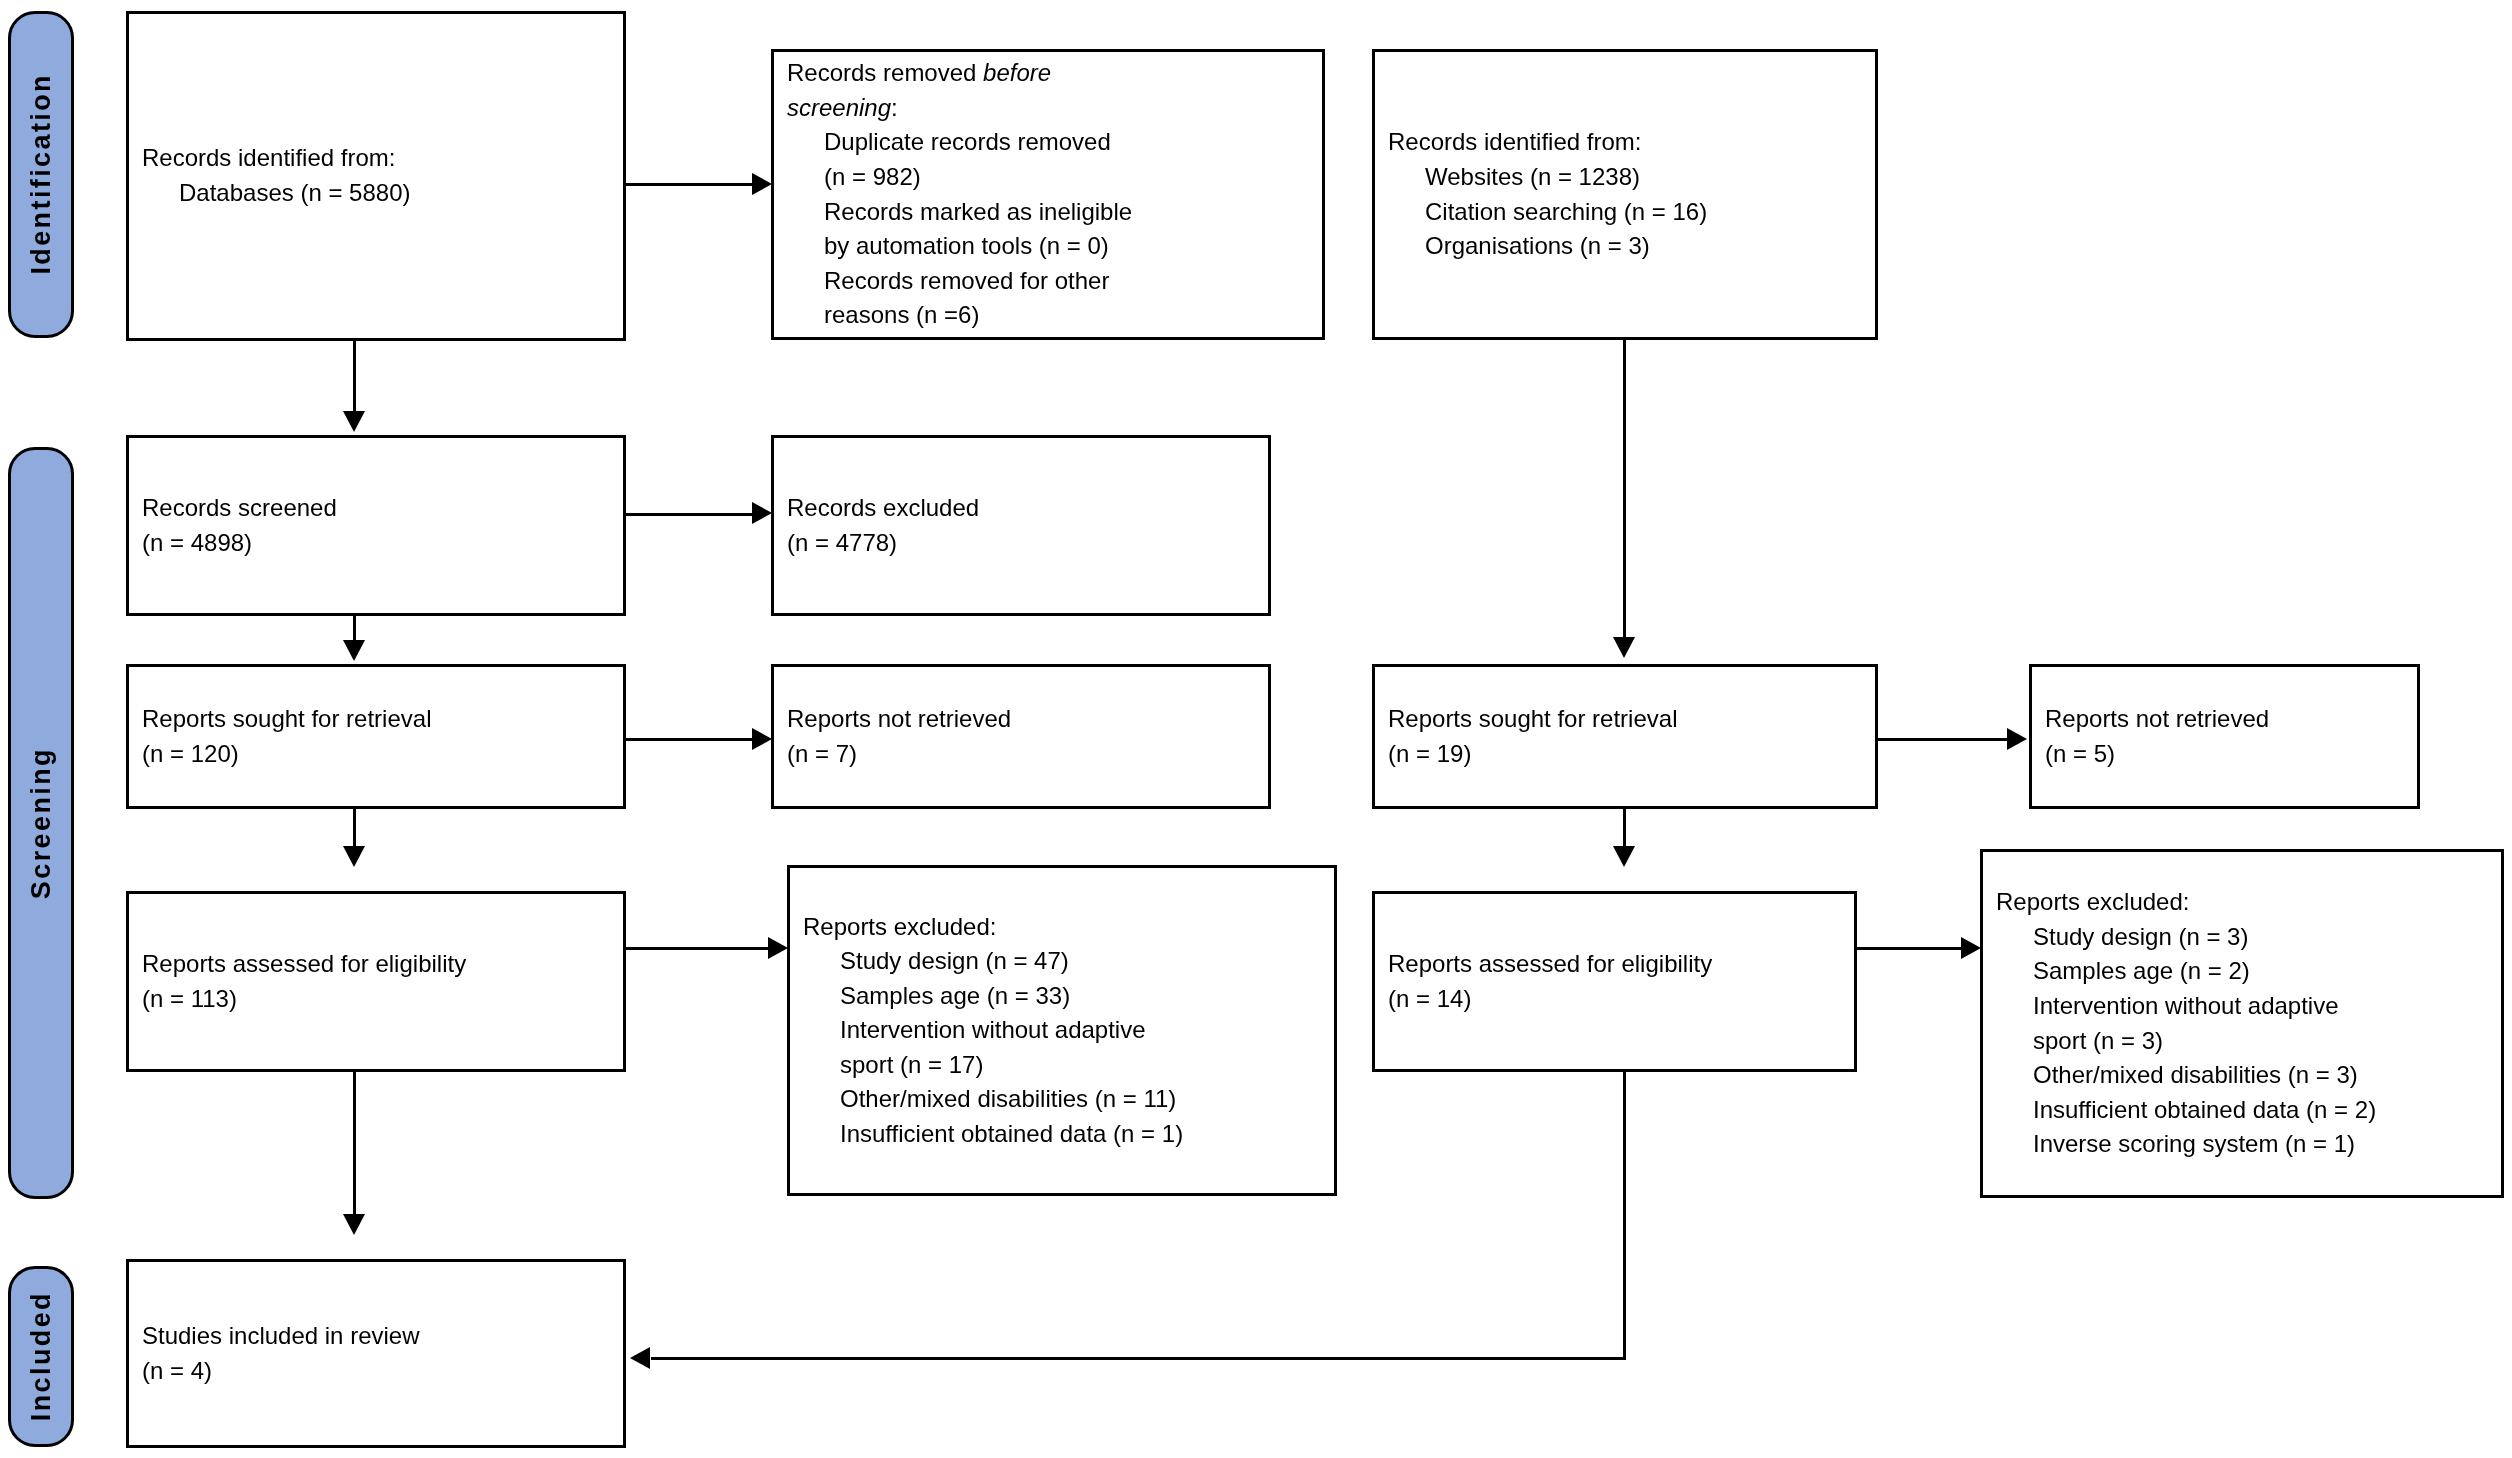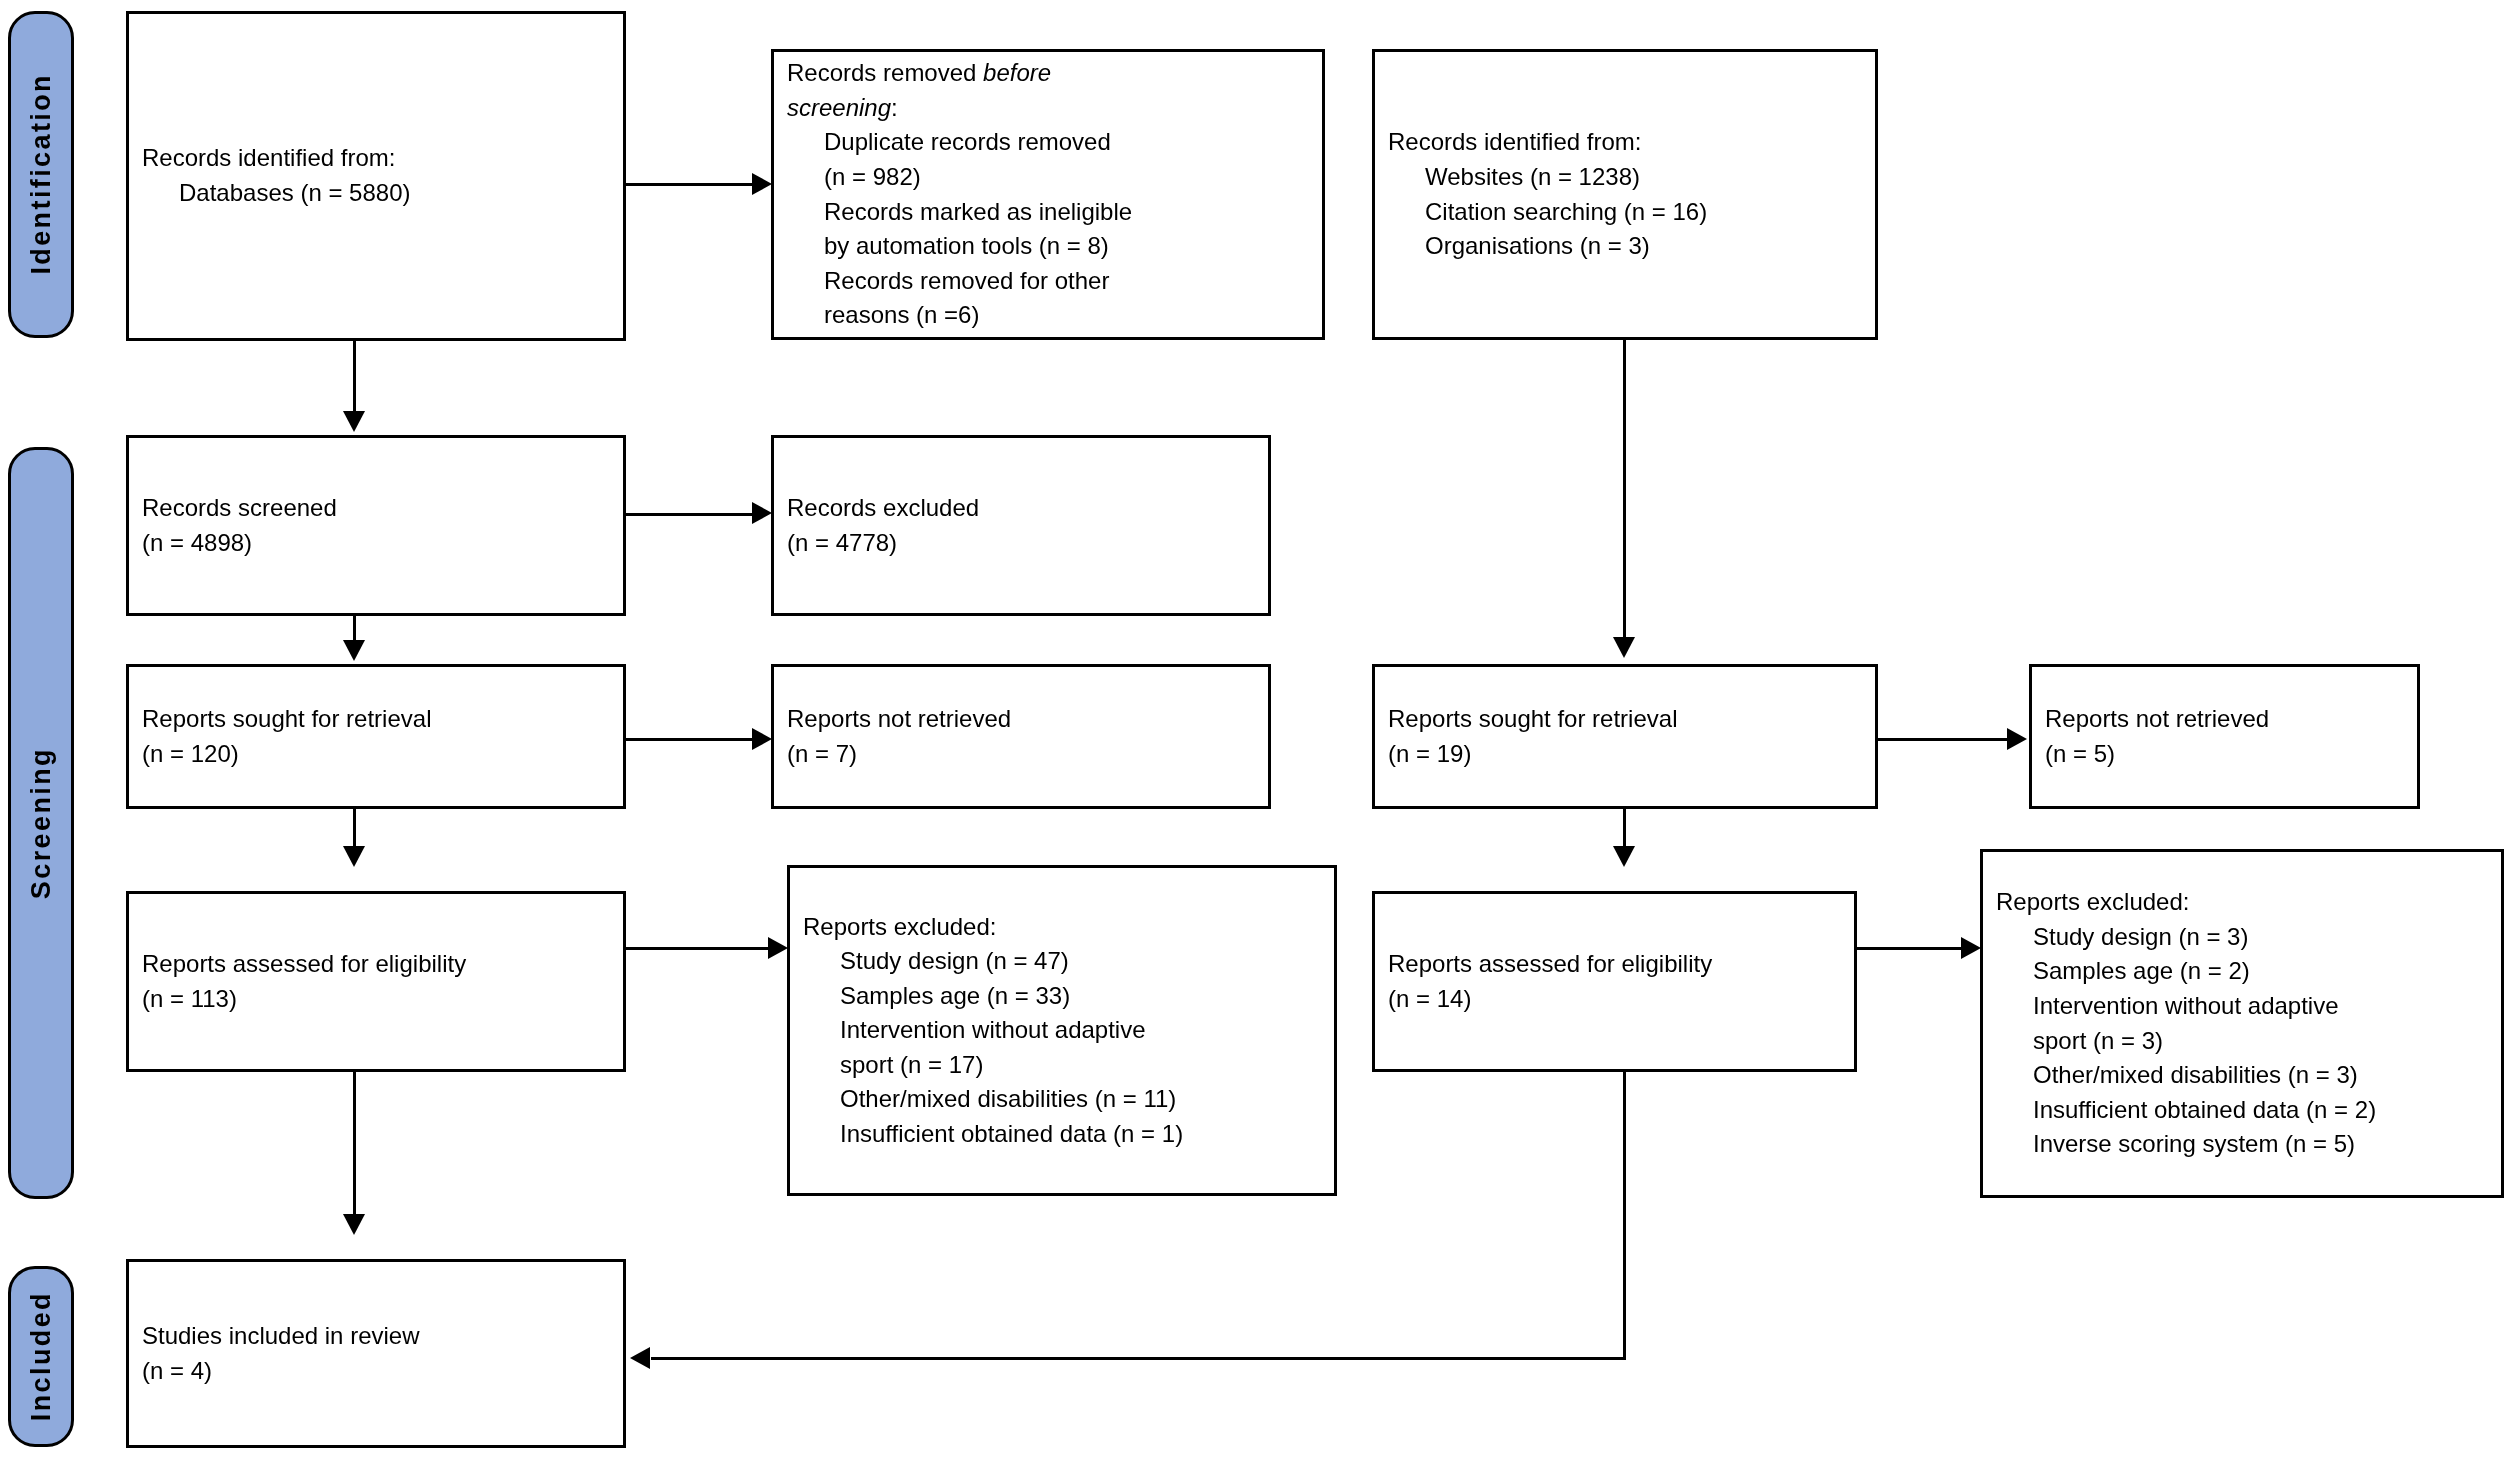--- a/index.html
+++ b/index.html
@@ -113,21 +113,21 @@
     </div>
   </div>
 
   <div class="box" style="left:771px; top:49px; width:554px; height:291px;">
     <div class="box-body">
       <div class="box-title"><span>Records removed </span><span class="ital">before</span></div>
       <div class="box-title"><span class="ital">screening</span><span>:</span></div>
       <div class="box-line indent">Duplicate records removed</div>
       <div class="box-line indent">(n = 982)</div>
       <div class="box-line indent">Records marked as ineligible</div>
-      <div class="box-line indent">by automation tools (n = 8)</div>
+      <div class="box-line indent">by automation tools (n = 0)</div>
       <div class="box-line indent">Records removed for other</div>
       <div class="box-line indent">reasons (n =6)</div>
     </div>
   </div>
 
   <div class="box" style="left:1372px; top:49px; width:506px; height:291px;">
     <div class="box-body">
       <div class="box-title">Records identified from:</div>
       <div class="box-line indent">Websites (n = 1238)</div>
       <div class="box-line indent">Citation searching (n = 16)</div>
@@ -226,21 +226,21 @@
 
   <div class="box" style="left:1980px; top:849px; width:524px; height:349px;">
     <div class="box-body">
       <div class="box-title">Reports excluded:</div>
       <div class="box-line indent">Study design (n = 3)</div>
       <div class="box-line indent">Samples age (n = 2)</div>
       <div class="box-line indent">Intervention without adaptive</div>
       <div class="box-line indent">sport (n = 3)</div>
       <div class="box-line indent">Other/mixed disabilities (n = 3)</div>
       <div class="box-line indent">Insufficient obtained data (n = 2)</div>
-      <div class="box-line indent">Inverse scoring system (n = 5)</div>
+      <div class="box-line indent">Inverse scoring system (n = 1)</div>
     </div>
   </div>
 
   <div class="vline" style="left:353px; top:809px; height:38px;"></div>
   <div class="arrow-d" style="left:343px; top:846px;"></div>
 
   <div class="hline" style="left:626px; top:947px; width:143px;"></div>
   <div class="arrow-r" style="left:768px; top:937px;"></div>
 
   <div class="vline" style="left:1623px; top:809px; height:38px;"></div>

